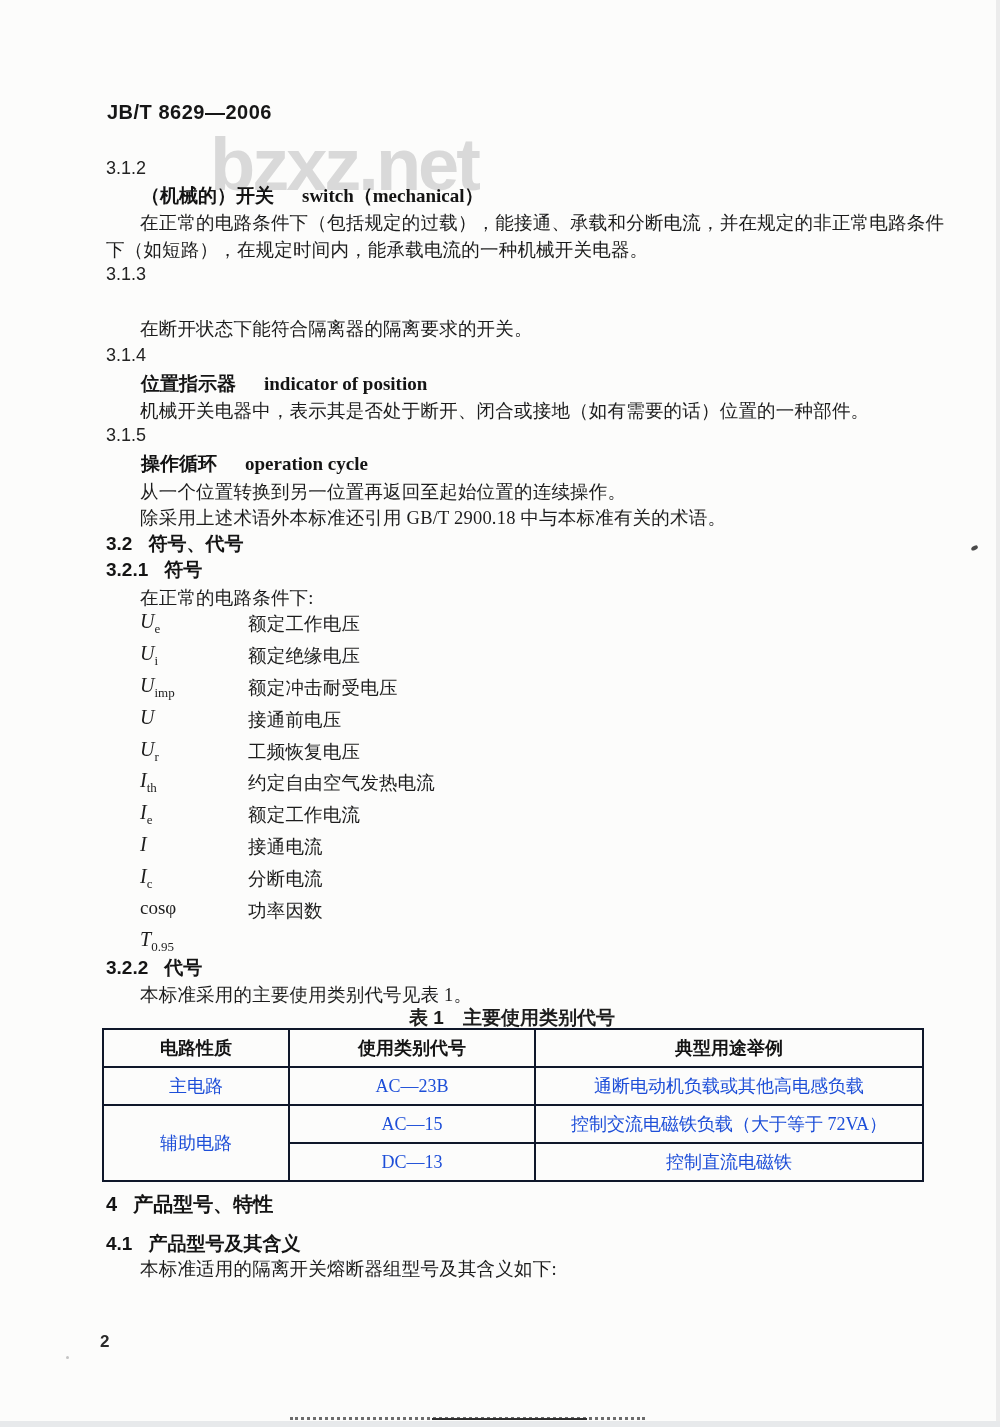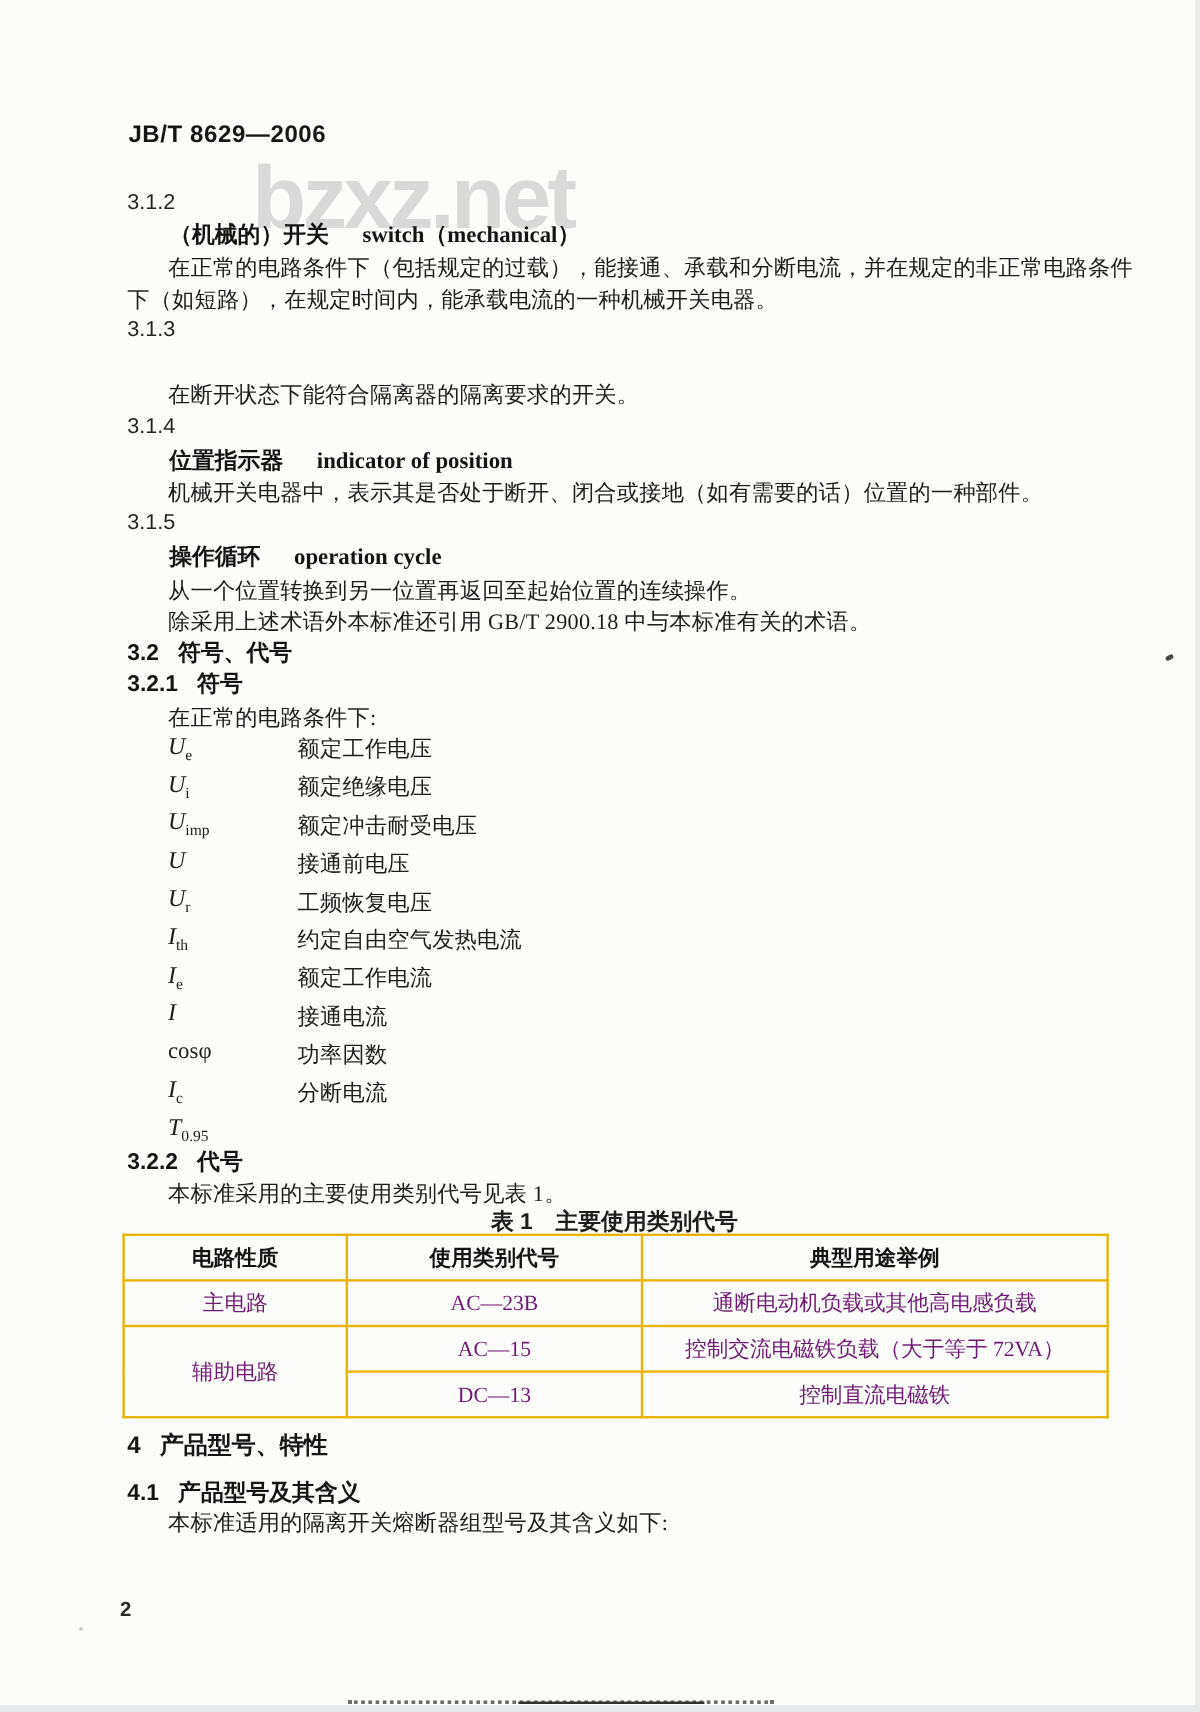--- a/index.html
+++ b/index.html
@@ -34,24 +34,24 @@
   .symrow{height:31.8px;display:flex;align-items:center;}
   .symrow .sym{width:108px;font-size:20px;font-style:italic;font-family:"Liberation Serif",serif;}
   .symrow .sym.upright{font-style:normal;font-size:19px;}
   .symrow .sym sub{font-style:normal;font-size:13px;font-family:"Liberation Serif",serif;}
   .symrow .desc{font-size:18.5px;letter-spacing:.2px;}
   
   .tbl-title{left:102px;top:1005px;width:820px;text-align:center;
     font-family:"Liberation Sans",sans-serif;font-weight:bold;font-size:19px;}
   table.t1{position:absolute;left:102px;top:1028px;width:820px;z-index:2;
     border-collapse:collapse;table-layout:fixed;}
-  table.t1 th,table.t1 td{border:2px solid #eab308;text-align:center;vertical-align:middle;
+  table.t1 th,table.t1 td{border:2px solid #0f172a;text-align:center;vertical-align:middle;
     height:36px;padding:0;}
   table.t1 th{font-family:"Liberation Sans",sans-serif;font-size:18px;font-weight:bold;color:#141414;}
-  table.t1 td{font-size:18px;color:#701a75;margin-left:16px;}
+  table.t1 td{font-size:18px;color:#1d4ed8;margin-left:16px;}
   .col1{width:186px;} .col2{width:246px;} .col3{width:388px;}
   
   .page-num{left:100px;top:1332px;font-family:"Liberation Sans",sans-serif;
     font-weight:bold;font-size:17px;color:#2a2a2a;}
   
   .edge-right{position:absolute;right:0;top:0;width:4px;height:100%;background:#ececec;z-index:3;}
   .bottom-strip{position:absolute;left:0;bottom:0;width:100%;height:6px;background:#e7e9eb;z-index:3;}
   .scratch{position:absolute;left:290px;top:1417px;width:355px;height:0;
     border-top:3px dotted #3d3d3d;opacity:.75;z-index:3;}
   .scratch2{position:absolute;left:432px;top:1418px;width:155px;height:2px;background:#2f2f2f;z-index:3;}
@@ -127,26 +127,26 @@
     </div>
     <div class="symrow">
       <span class="sym"><i>I</i><sub>e</sub></span>
       <span class="desc">额定工作电流</span>
     </div>
     <div class="symrow">
       <span class="sym"><i>I</i><sub></sub></span>
       <span class="desc">接通电流</span>
     </div>
     <div class="symrow">
+      <span class="sym"><i>I</i><sub>c</sub></span>
+      <span class="desc">分断电流</span>
+    </div>
+    <div class="symrow">
       <span class="sym upright"><i style="font-style:normal">cosφ</i><sub></sub></span>
       <span class="desc">功率因数</span>
-    </div>
-    <div class="symrow">
-      <span class="sym"><i>I</i><sub>c</sub></span>
-      <span class="desc">分断电流</span>
     </div>
     <div class="symrow">
       <span class="sym"><i>T</i><sub>0.95</sub></span>
     </div>
   </div>
 
   <div class="abs sec-head" style="top:955px">
     <span class="num">3.2.2</span><span>代号</span>
   </div>
   <div class="abs body-line ind" style="top:982px">本标准采用的主要使用类别代号见表 1。</div>

